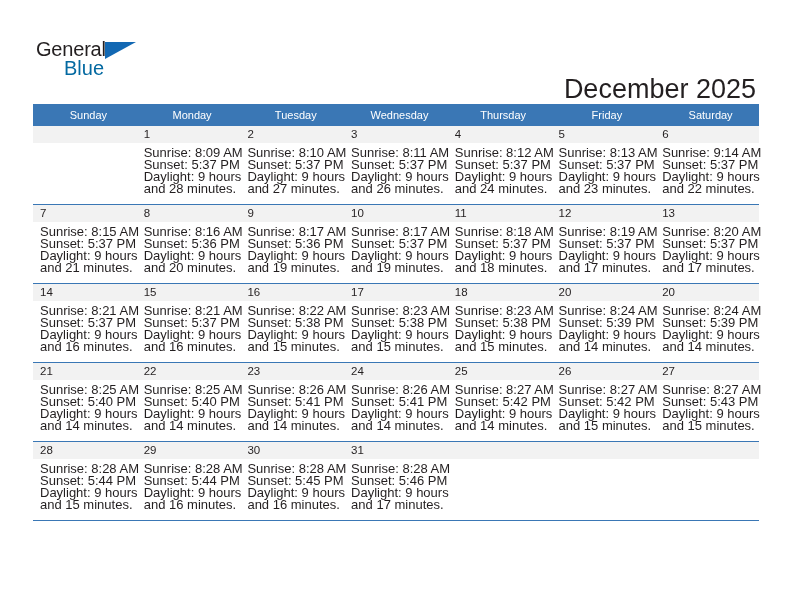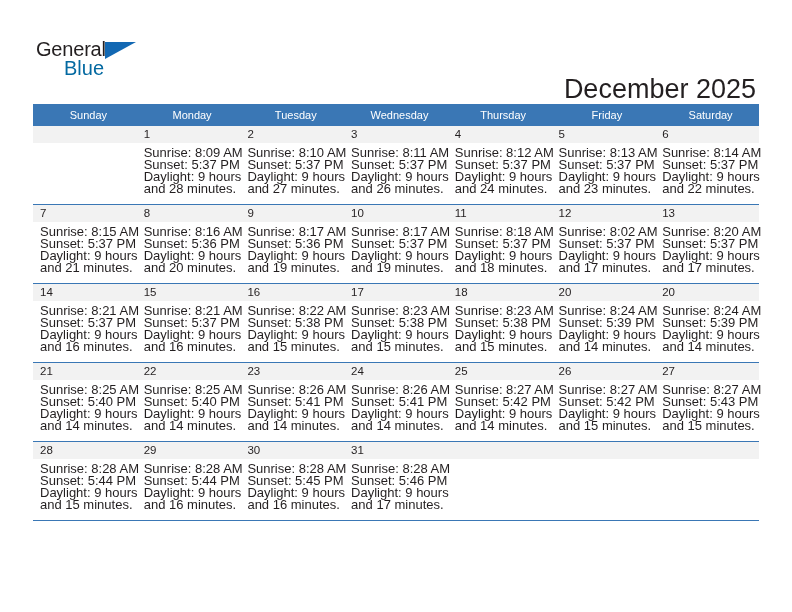--- a/index.html
+++ b/index.html
@@ -232,21 +232,21 @@
                 <div>Sunset: 5:37 PM</div>
                 <div>Daylight: 9 hours</div>
                 <div>and 23 minutes.</div>
               </div>
             </div>
           </td>
           <td>
             <div class="daycell">
               <div class="daynum-band">6</div>
               <div class="dayinfo">
-                <div>Sunrise: 8:14 AM</div>
+                <div>Sunrise: 9:14 AM</div>
                 <div>Sunset: 5:37 PM</div>
                 <div>Daylight: 9 hours</div>
                 <div>and 22 minutes.</div>
               </div>
             </div>
           </td>
         </tr>
         <tr>
           <td>
             <div class="daycell">
@@ -300,21 +300,21 @@
                 <div>Sunset: 5:37 PM</div>
                 <div>Daylight: 9 hours</div>
                 <div>and 18 minutes.</div>
               </div>
             </div>
           </td>
           <td>
             <div class="daycell">
               <div class="daynum-band">12</div>
               <div class="dayinfo">
-                <div>Sunrise: 8:02 AM</div>
+                <div>Sunrise: 8:19 AM</div>
                 <div>Sunset: 5:37 PM</div>
                 <div>Daylight: 9 hours</div>
                 <div>and 17 minutes.</div>
               </div>
             </div>
           </td>
           <td>
             <div class="daycell">
               <div class="daynum-band">13</div>
               <div class="dayinfo">

